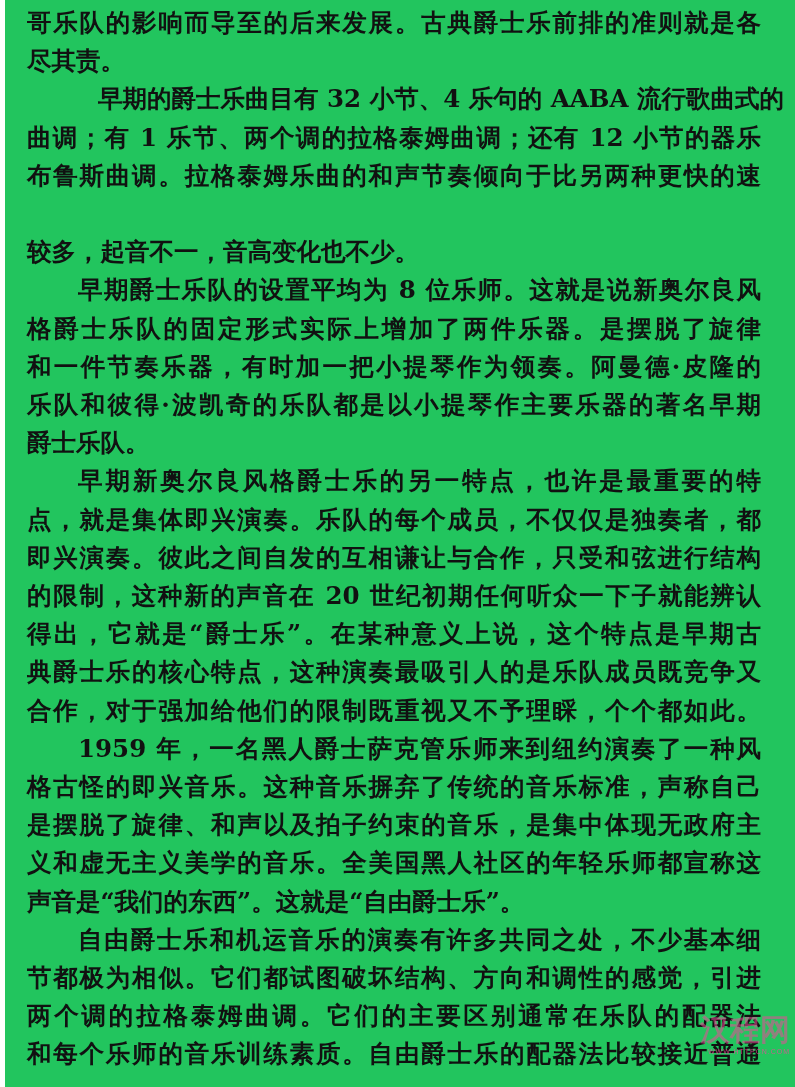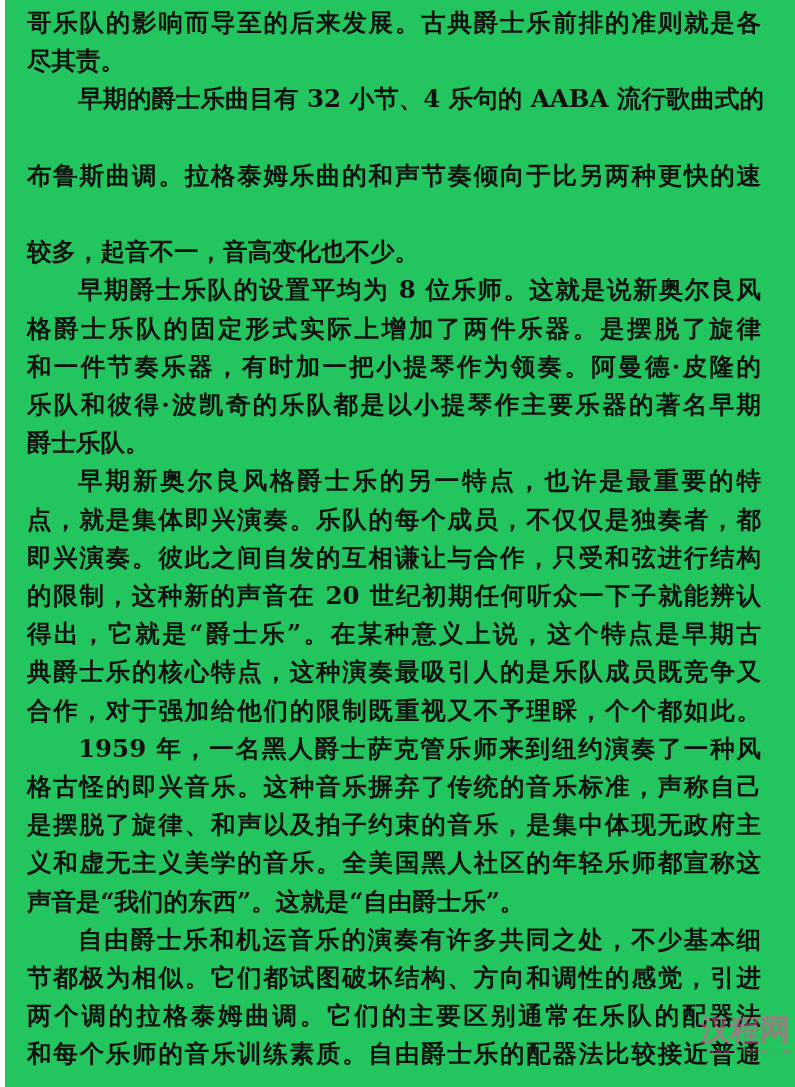--- a/index.html
+++ b/index.html
@@ -28,21 +28,22 @@
   }
   .watermark .wm-logo { font-size: 30px; font-weight: bold; opacity: 0.55; position:absolute; left:0; top:0; }
   .watermark .wm-url { font-size: 7px; position:absolute; left:8px; top:38px; letter-spacing:1px; opacity:0.8; }
 </style>
 </head>
 <body>
 
 <div class="page" id="page">
     <div class="line" style="top: 6px;">哥乐队的影响而导至的后来发展。古典爵士乐前排的准则就是各</div>
     <div class="line last" style="top: 44.2px;">尽其责。</div>
-    <div class="line indent" style="top: 82.4px;">早期的爵士乐曲目有 32 小节、4 乐句的 AABA 流行歌曲式的</div>
+    <div class="line indent" style="top: 82.4px; margin-left: 20px;">早期的爵士乐曲目有 32 小节、4 乐句的 AABA 流行歌曲式的</div>
+    <div class="line" style="top: 120.6px;">曲调；有 1 乐节、两个调的拉格泰姆曲调；还有 12 小节的器乐</div>
     <div class="line" style="top: 158.8px;">布鲁斯曲调。拉格泰姆乐曲的和声节奏倾向于比另两种更快的速</div>
     <div class="line last" style="top: 235.2px;">较多，起音不一，音高变化也不少。</div>
     <div class="line indent" style="top: 273.4px;">早期爵士乐队的设置平均为 8 位乐师。这就是说新奥尔良风</div>
     <div class="line" style="top: 311.6px;">格爵士乐队的固定形式实际上增加了两件乐器。是摆脱了旋律</div>
     <div class="line" style="top: 349.8px;">和一件节奏乐器，有时加一把小提琴作为领奏。阿曼德·皮隆的</div>
     <div class="line" style="top: 388px;">乐队和彼得·波凯奇的乐队都是以小提琴作主要乐器的著名早期</div>
     <div class="line last" style="top: 426.2px;">爵士乐队。</div>
     <div class="line indent" style="top: 464.4px;">早期新奥尔良风格爵士乐的另一特点，也许是最重要的特</div>
     <div class="line" style="top: 502.6px;">点，就是集体即兴演奏。乐队的每个成员，不仅仅是独奏者，都</div>
     <div class="line" style="top: 540.8px;">即兴演奏。彼此之间自发的互相谦让与合作，只受和弦进行结构</div>

